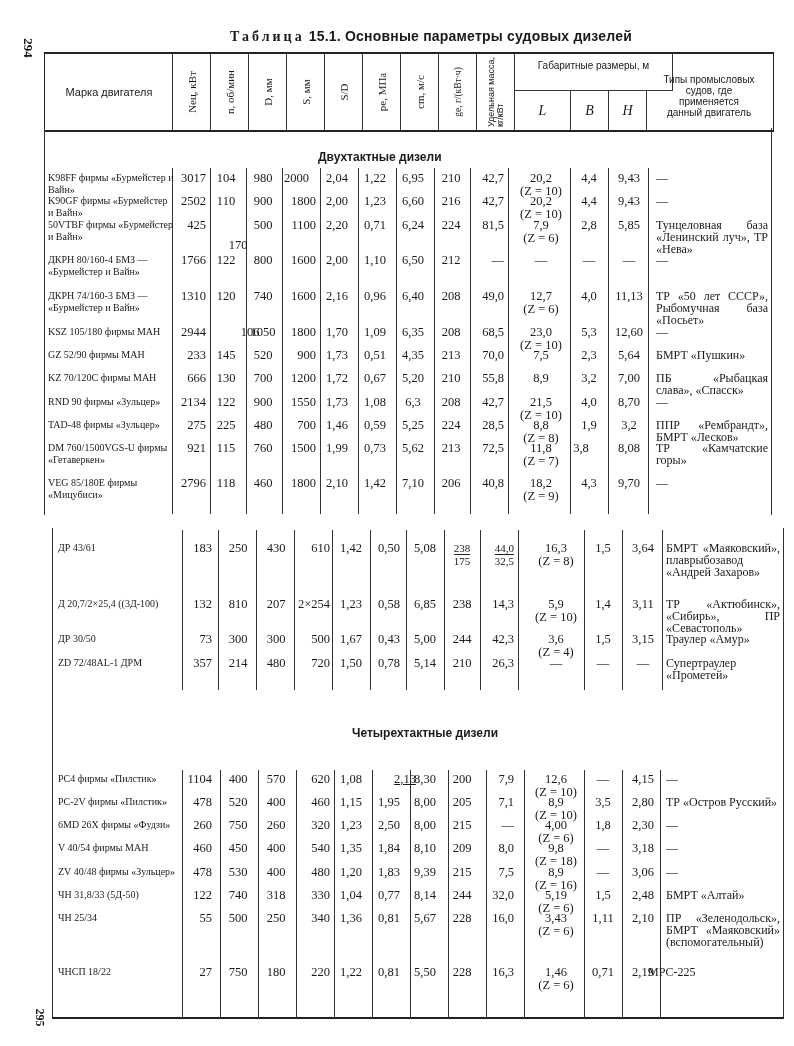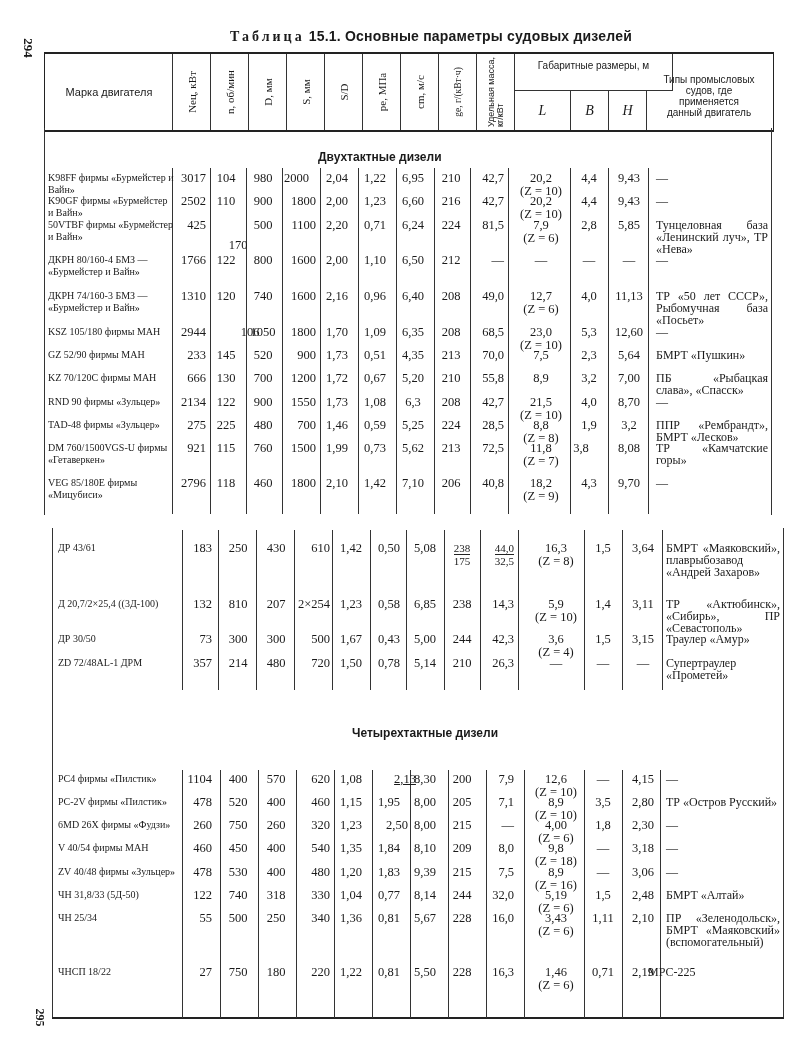--- a/index.html
+++ b/index.html
@@ -482,21 +482,21 @@
       <div class="cell c" style="left: 626px; width: 34px;">2,80</div>
       <div class="cell ships" style="left: 666px; width: 114px;">ТР «Остров Русский»</div>
     </div>
     <div class="row" style="top: 819px;">
       <div class="cell name" style="left: 58px; width: 124px;">6MD 26X фирмы «Фудзи»</div>
       <div class="cell r" style="left: 186px; width: 26px;">260</div>
       <div class="cell c" style="left: 222px; width: 32px;">750</div>
       <div class="cell c" style="left: 260px; width: 32px;">260</div>
       <div class="cell r" style="left: 296px; width: 34px;">320</div>
       <div class="cell c" style="left: 334px; width: 34px;">1,23</div>
-      <div class="cell c" style="left: 372px; width: 34px; padding-left: 8px;">2,50</div>
+      <div class="cell c" style="left: 372px; width: 34px;">2,50</div>
       <div class="cell c" style="left: 408px; width: 34px;">8,00</div>
       <div class="cell c" style="left: 446px; width: 32px;">215</div>
       <div class="cell r" style="left: 482px; width: 32px;">—</div>
       <div class="cell c" style="left: 528px; width: 56px;">
         <div>4,00</div>
         <div>(Z = 6)</div>
       </div>
       <div class="cell c" style="left: 588px; width: 30px;">1,8</div>
       <div class="cell c" style="left: 626px; width: 34px;">2,30</div>
       <div class="cell ships" style="left: 666px; width: 114px;">—</div>

